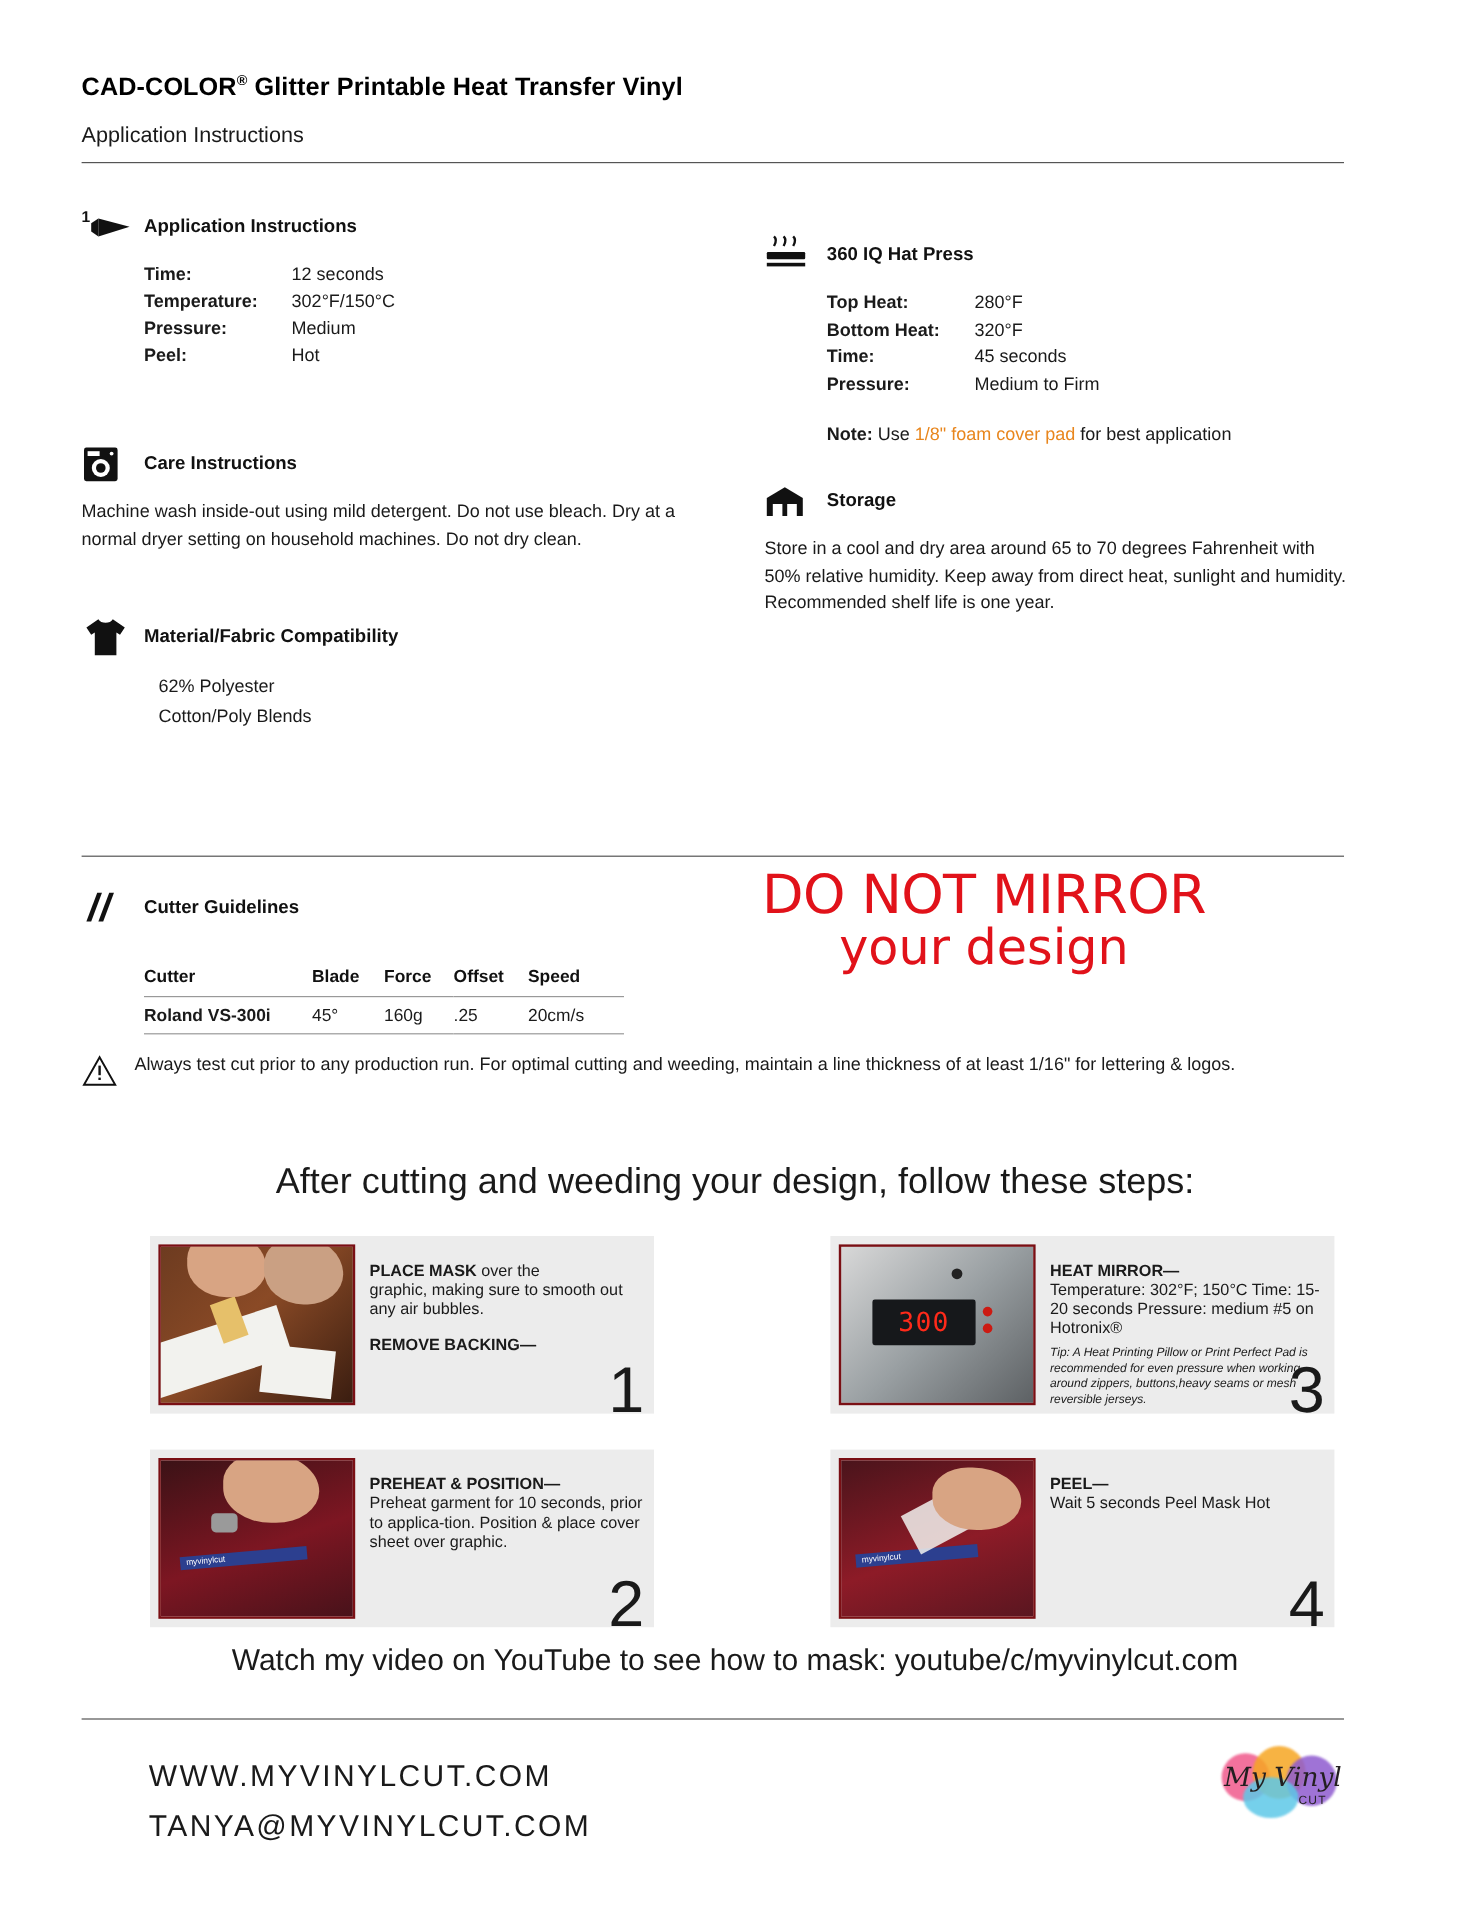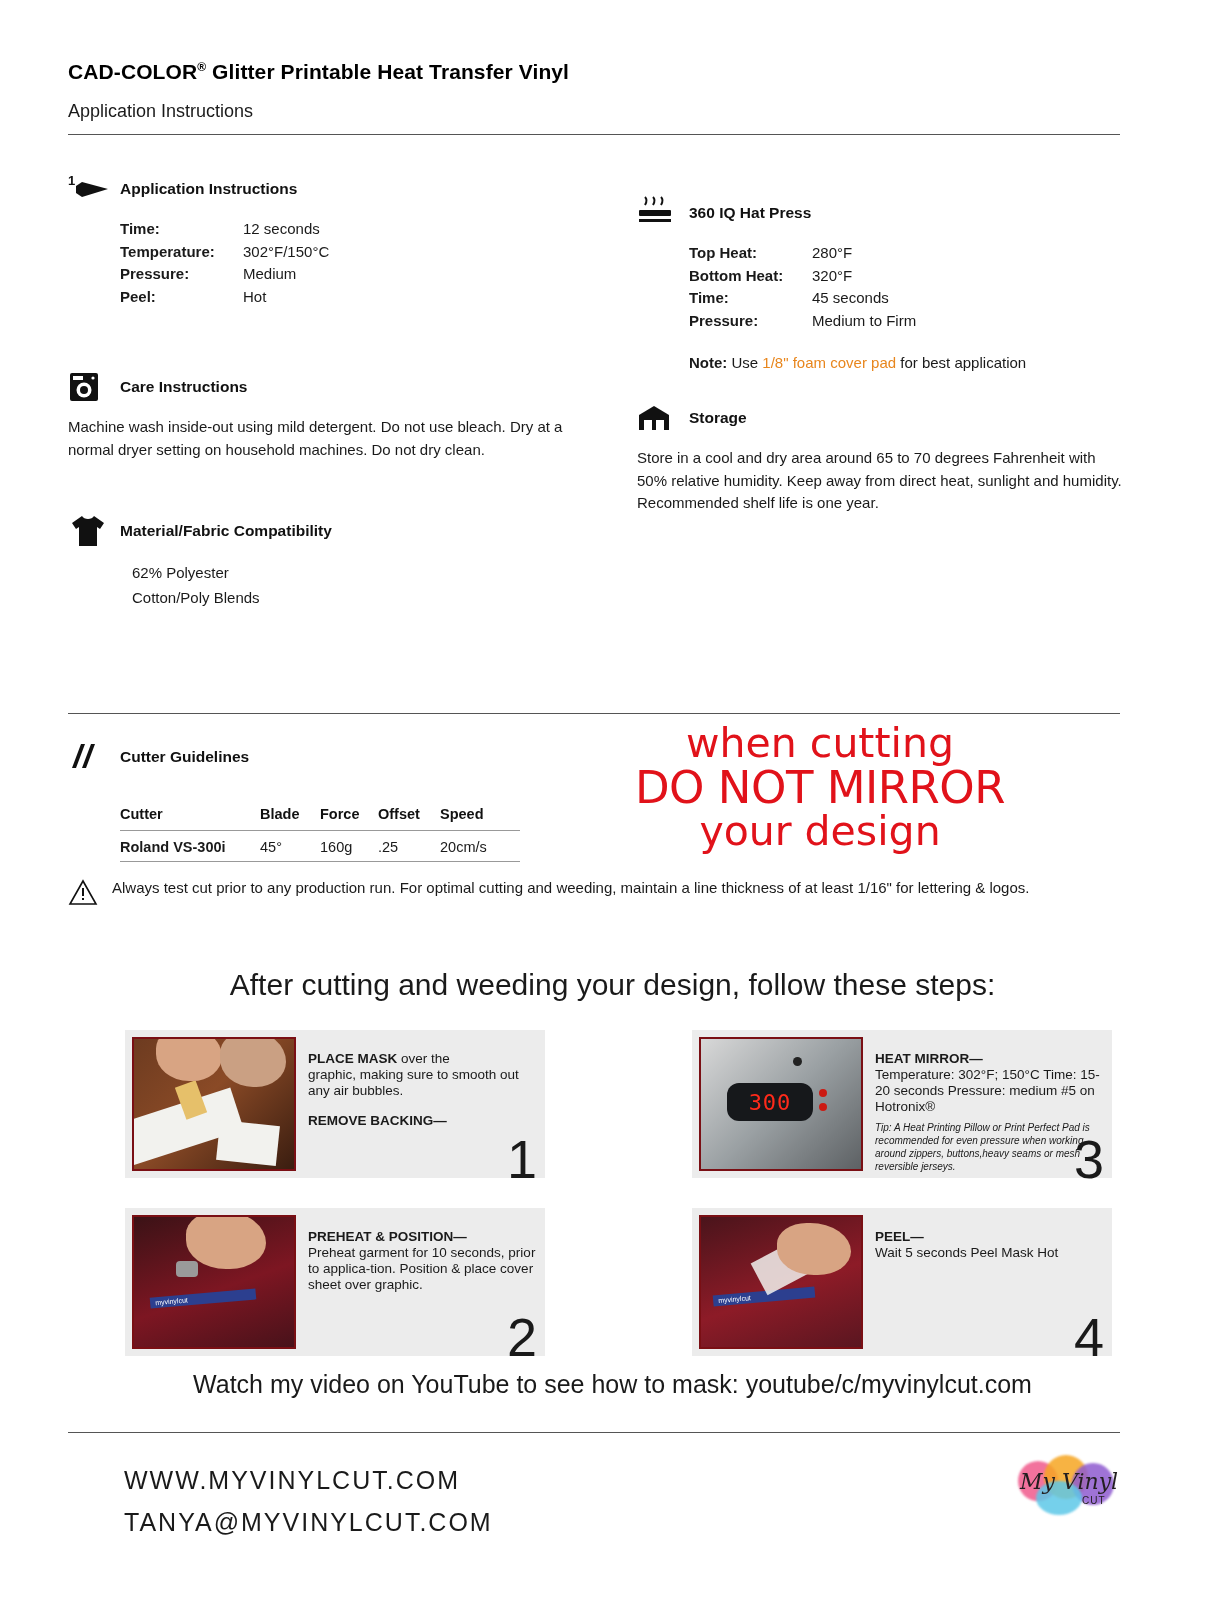--- a/index.html
+++ b/index.html
@@ -239,21 +239,21 @@
     background: #f2f2ee;
     transform: rotate(-18deg);
   }
   .photo .mask-strip {
     position:absolute;
     background:#e6c06a;
   }
   .photo .display {
     position:absolute;
     background:#16181b;
-    border-radius:12px;
+    border-radius:2px;
     display:flex;
     align-items:center;
     justify-content:center;
     color:#ff2a1a;
     font-family:"DejaVu Sans Mono", monospace;
     font-size:22px;
     letter-spacing:1px;
   }
   .photo .shirtlabel {
     position:absolute;
@@ -509,21 +509,20 @@
           <td class="c-blade">45°</td>
           <td class="c-force">160g</td>
           <td class="c-offset">.25</td>
           <td class="c-speed">20cm/s</td>
         </tr>
       </tbody>
     </table>
   </div>
 
   <div class="mirror">
-    <div class="l1">when cutting</div>
     <div class="l2">DO NOT MIRROR</div>
     <div class="l3">your design</div>
   </div>
 
   <div class="warn">
     <span class="warn-icon">
       <svg class="ico" width="30" height="27" viewBox="0 0 30 27">
         <path d="M15 2 L28 25 L2 25 Z" fill="none" stroke="#111" stroke-width="1.6"></path>
         <rect x="14" y="9" width="2" height="8" fill="#111"></rect>
         <rect x="14" y="19" width="2" height="2" fill="#111"></rect>

